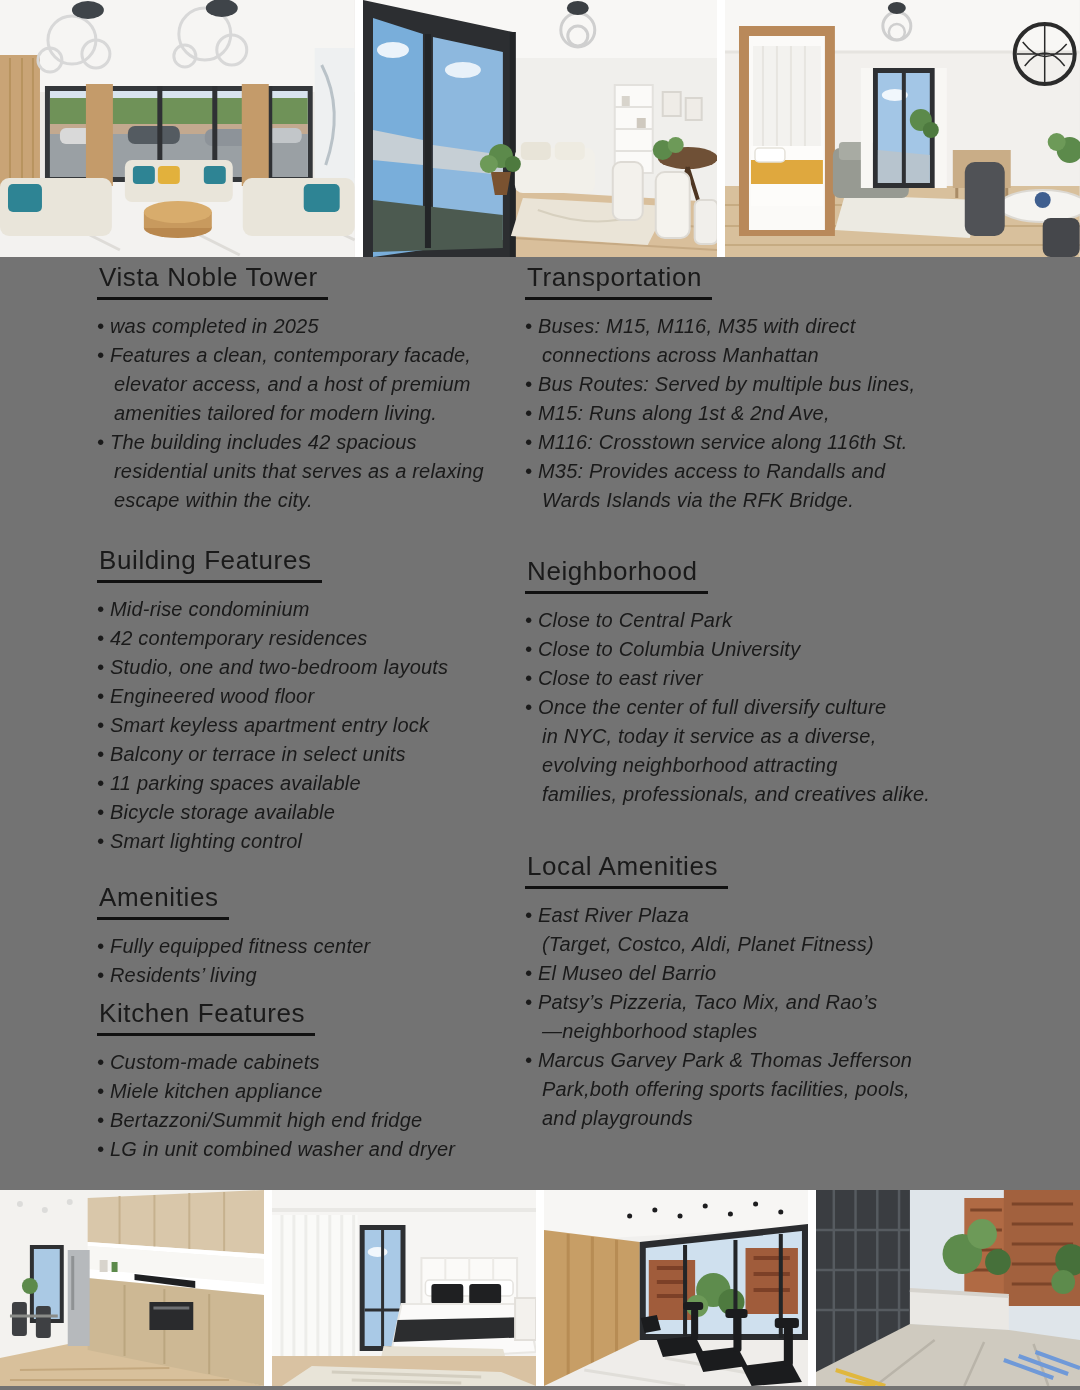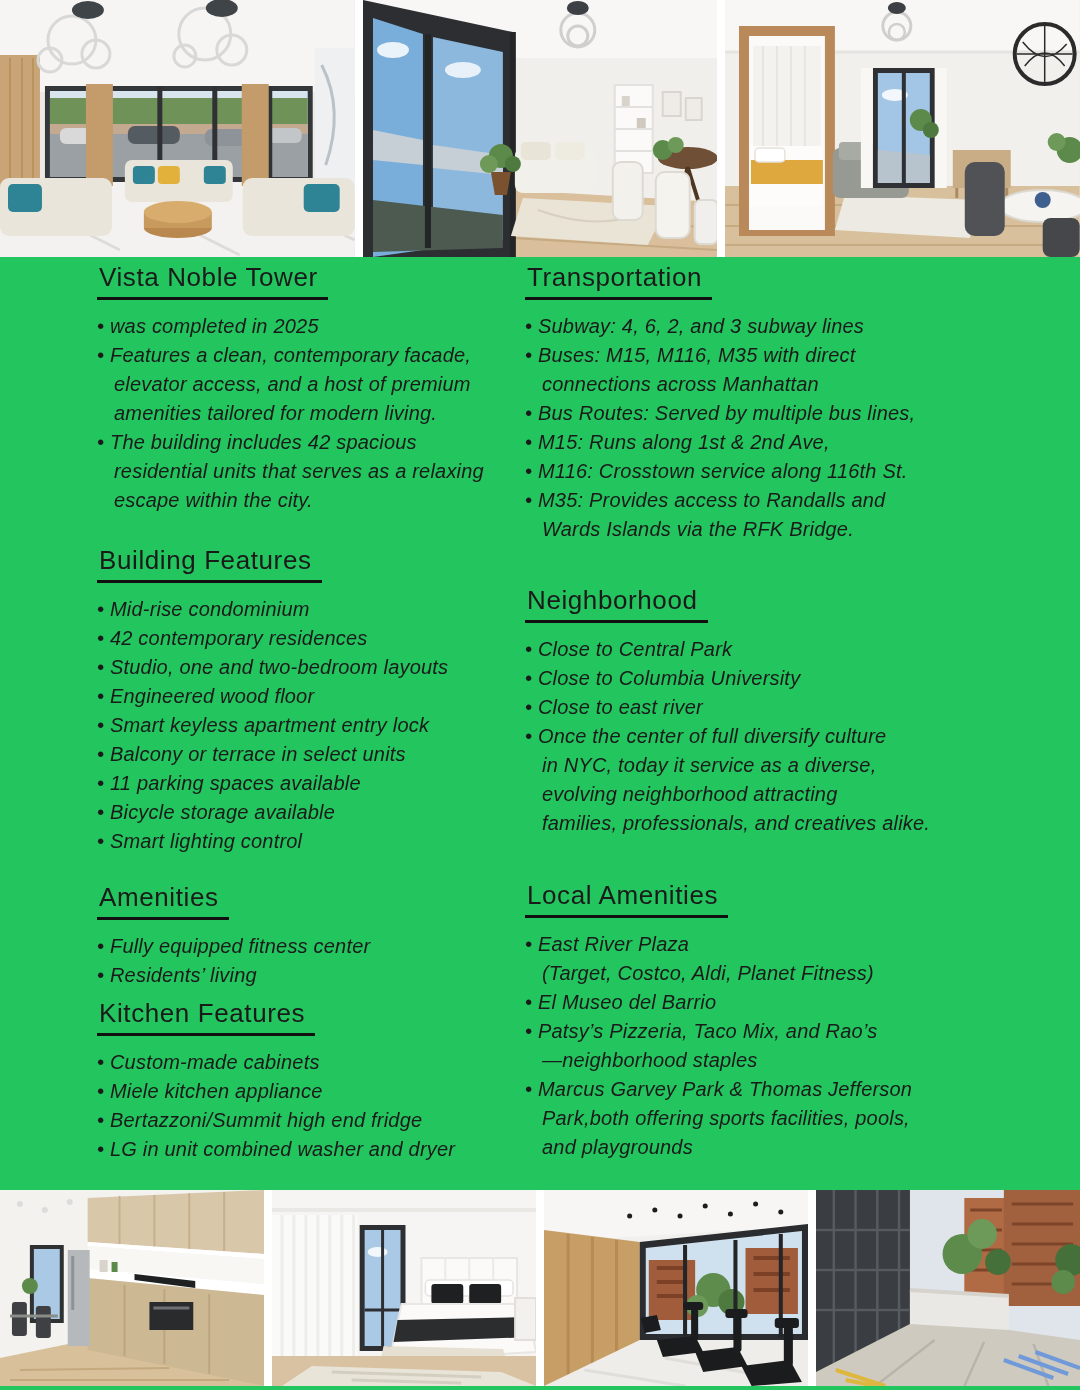--- a/index.html
+++ b/index.html
@@ -1,16 +1,16 @@
 <!DOCTYPE html>
 <html><head>
 <meta charset="utf-8">
 <style>
   html,body{margin:0;padding:0;background:#ffffff;}
-  .page{position:relative;width:1080px;height:1390px;background:#22c55e;overflow:hidden;
+  .page{position:relative;width:1080px;height:1390px;background:#737373;overflow:hidden;
         font-family:"Liberation Sans","DejaVu Sans",sans-serif;color:#1a1a1a;}
   .strip{position:absolute;left:0;right:0;display:flex;gap:8px;background:#ffffff;}
   .strip-top{top:0;height:257px;}
   .strip-bottom{top:1190px;height:196px;}
   .ph{flex:1 1 0;height:100%;overflow:hidden;background:#eceae6;}
   .ph svg{display:block;width:100%;height:100%;}
   .col{position:absolute;top:262px;}
   .col-left{left:97px;width:440px;}
   .col-right{left:525px;width:472px;}
   .sec{margin:0;}
@@ -210,21 +210,20 @@
         <li>LG in unit combined washer and dryer</li>
       </ul>
     </section>
   </div>
 
   <div class="col col-right">
 
     <section class="sec" style="margin-bottom:41px">
       <div class="h-wrap"><h2 class="h">Transportation</h2></div>
       <ul>
-        <li>Subway: 4, 6, 2, and 3 subway lines</li>
         <li>Buses: M15, M116, M35 with direct
 connections across Manhattan</li>
         <li>Bus Routes: Served by multiple bus lines,</li>
         <li>M15: Runs along 1st &amp; 2nd Ave,</li>
         <li>M116: Crosstown service along 116th St.</li>
         <li>M35: Provides access to Randalls and
 Wards Islands via the RFK Bridge.</li>
       </ul>
     </section>
 

